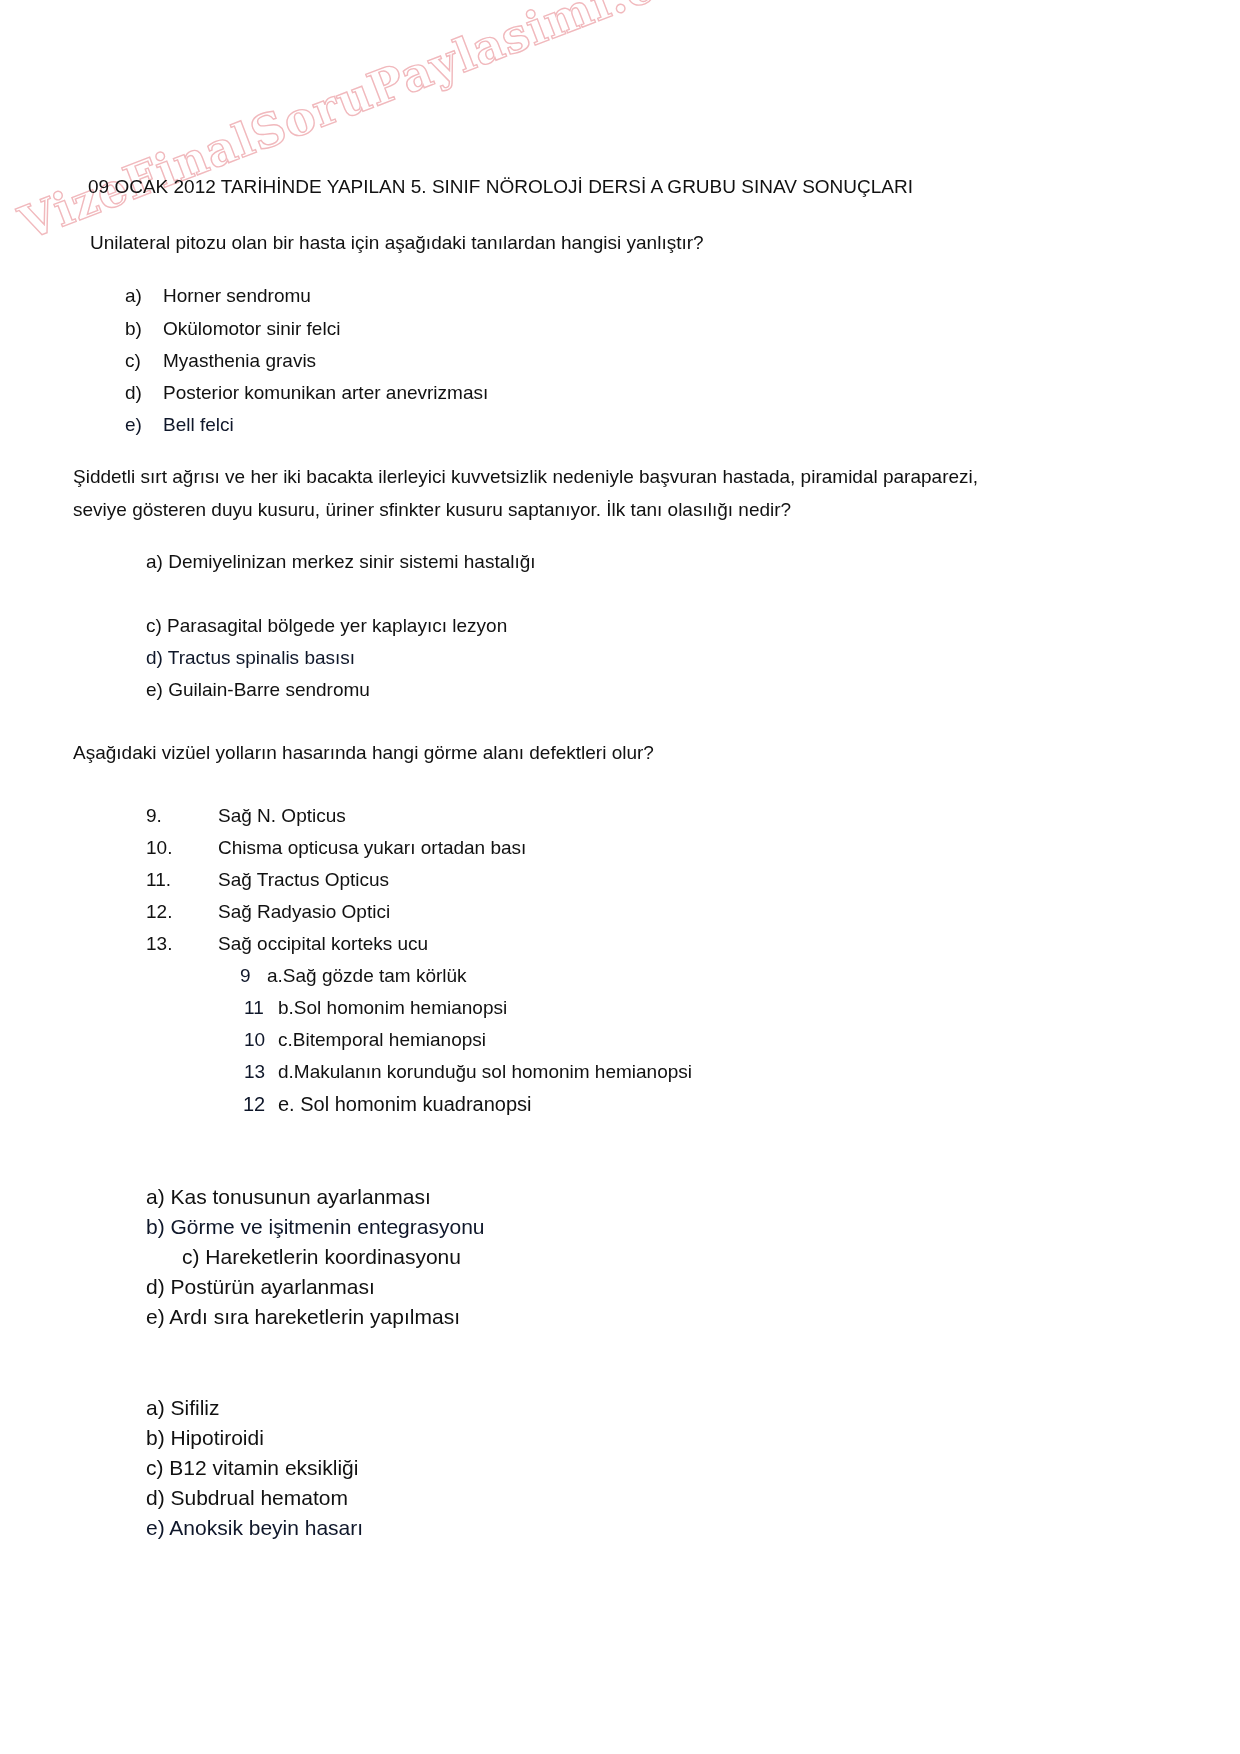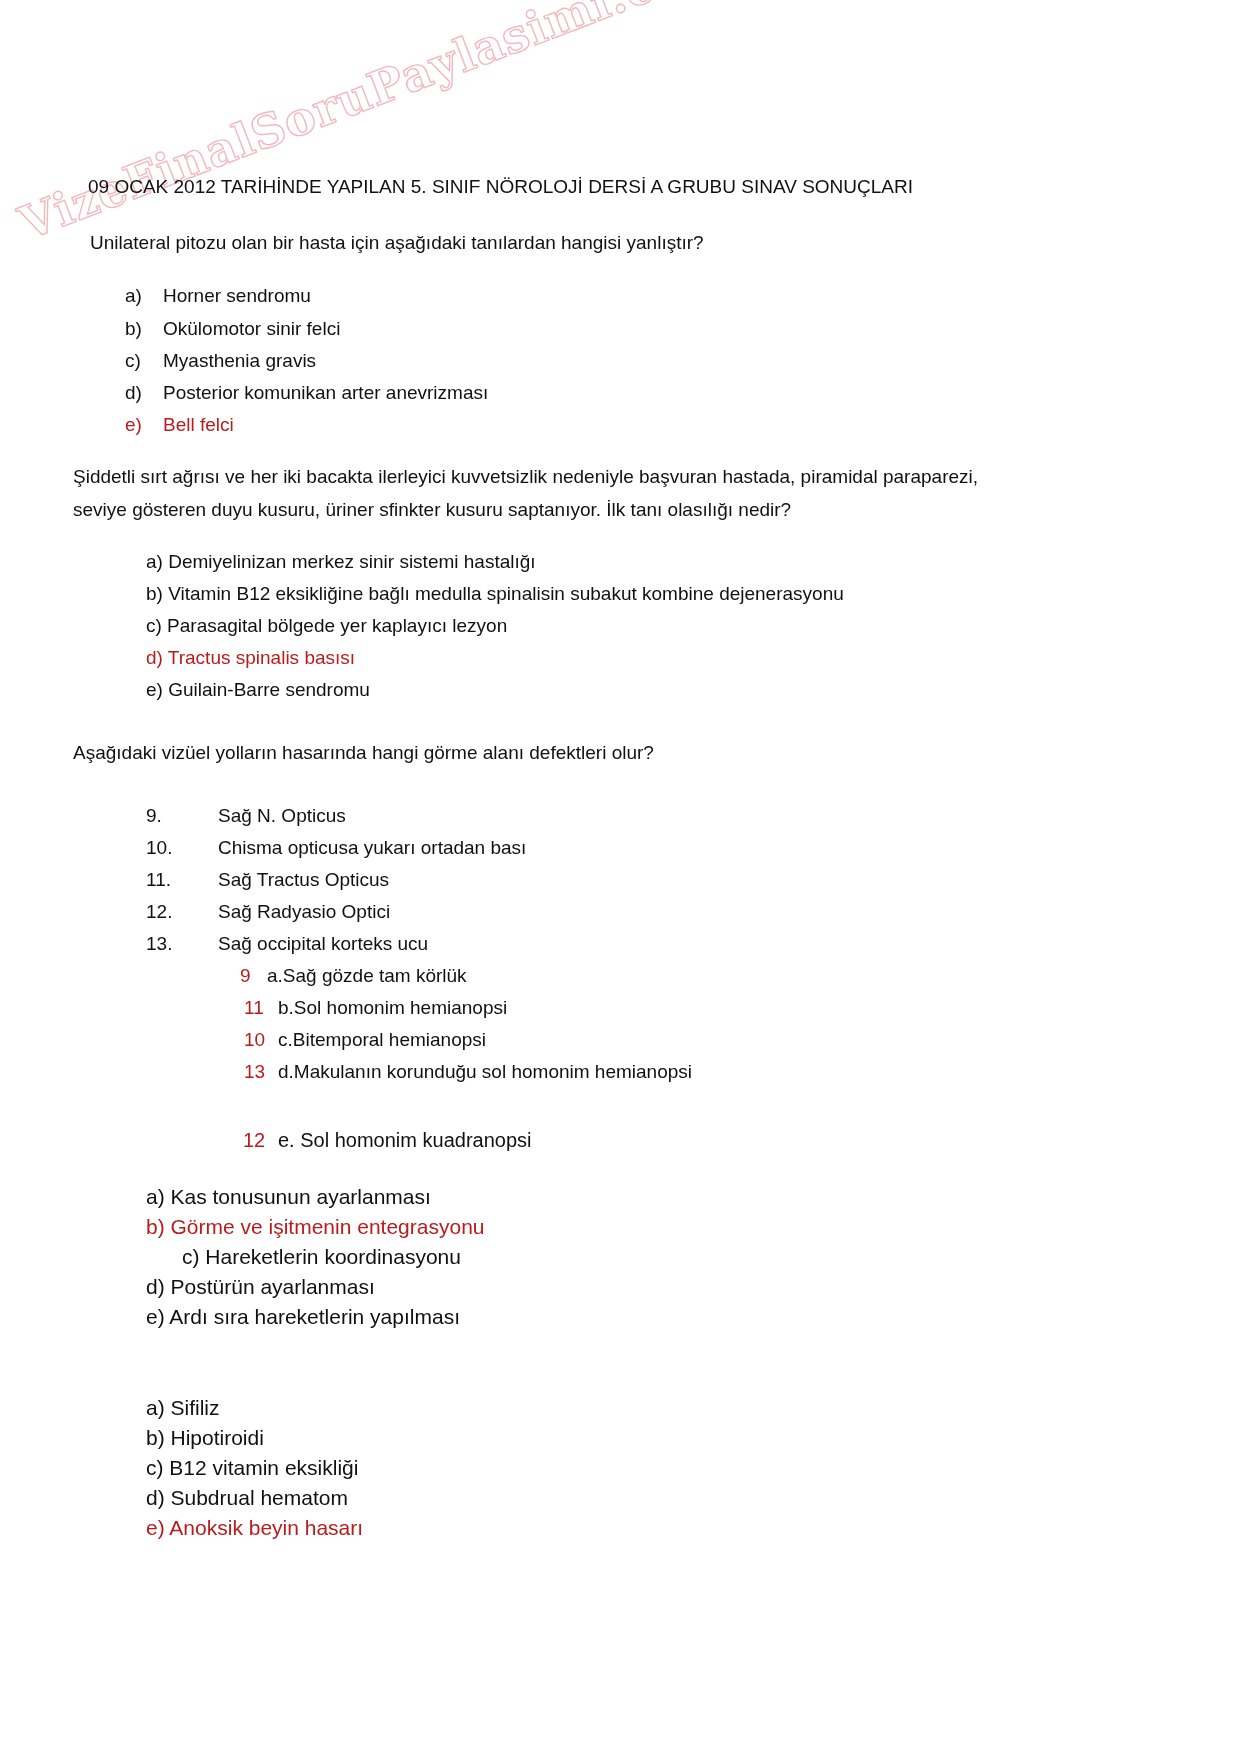--- a/index.html
+++ b/index.html
@@ -7,21 +7,21 @@
          font-family: "Liberation Sans", sans-serif; color: #111; }
   .page { position: absolute; left: 0; top: 0; width: 1240px; height: 1754px; background: #fff; }
   .abs { position: absolute; white-space: nowrap; }
   .watermark { position: absolute; left: 0; top: 60px; transform-origin: left top;
                transform: rotate(-21deg); font-family: "DejaVu Serif", serif; font-weight: bold;
                font-size: 46px; color: transparent; -webkit-text-stroke: 1.4px #f1b9bd;
                letter-spacing: 1px; white-space: nowrap; left: 12px; top: 200px; }
   .t19 { font-size: 19px; }
   .t20 { font-size: 20px; }
   .t21 { font-size: 21px; }
-  .red { color: #b91c1c; }
+  .red { color: #0f172a; }
   .lbl { display: inline-block; width: 38px; }
   .num { display: inline-block; width: 72px; }
 </style>
 </head>
 <body>
 
 <div class="page">
 
   <div class="watermark">VizeFinalSoruPaylasimi.com</div>
 
@@ -30,37 +30,36 @@
   <div class="abs t19" style="left:90px; top:232px;">Unilateral pitozu olan bir hasta için aşağıdaki tanılardan hangisi yanlıştır?</div>
   <div class="abs t19" style="left:125px; top:285px;"><span class="lbl">a)</span><span>Horner sendromu</span></div>
   <div class="abs t19" style="left:125px; top:318px;"><span class="lbl">b)</span><span>Okülomotor sinir felci</span></div>
   <div class="abs t19" style="left:125px; top:350px;"><span class="lbl">c)</span><span>Myasthenia gravis</span></div>
   <div class="abs t19" style="left:125px; top:382px;"><span class="lbl">d)</span><span>Posterior komunikan arter anevrizması</span></div>
   <div class="abs t19 red" style="left:125px; top:414px;"><span class="lbl">e)</span><span>Bell felci</span></div>
 
   <div class="abs t19" style="left:73px; top:466px;">Şiddetli sırt ağrısı ve her iki bacakta ilerleyici kuvvetsizlik nedeniyle başvuran hastada, piramidal paraparezi,</div>
   <div class="abs t19" style="left:73px; top:499px;">seviye gösteren duyu kusuru, üriner sfinkter kusuru saptanıyor. İlk tanı olasılığı nedir?</div>
   <div class="abs t19" style="left:146px; top:551px;">a) Demiyelinizan merkez sinir sistemi hastalığı</div>
-  <div class="abs t19" style="left:146px; top:583px;">b) Vitamin B12 eksikliğine bağlı medulla spinalisin subakut kombine dejenerasyonu</div>
   <div class="abs t19" style="left:146px; top:615px;">c) Parasagital bölgede yer kaplayıcı lezyon</div>
   <div class="abs t19 red" style="left:146px; top:647px;">d) Tractus spinalis basısı</div>
   <div class="abs t19" style="left:146px; top:679px;">e) Guilain-Barre sendromu</div>
 
   <div class="abs t19" style="left:73px; top:742px;">Aşağıdaki vizüel yolların hasarında hangi görme alanı defektleri olur?</div>
   <div class="abs t19" style="left:146px; top:805px;"><span class="num">9.</span><span>Sağ N. Opticus</span></div>
   <div class="abs t19" style="left:146px; top:837px;"><span class="num">10.</span><span>Chisma opticusa yukarı ortadan bası</span></div>
   <div class="abs t19" style="left:146px; top:869px;"><span class="num">11.</span><span>Sağ Tractus Opticus</span></div>
   <div class="abs t19" style="left:146px; top:901px;"><span class="num">12.</span><span>Sağ Radyasio Optici</span></div>
   <div class="abs t19" style="left:146px; top:933px;"><span class="num">13.</span><span>Sağ occipital korteks ucu</span></div>
 
   <div class="abs t19" style="left:240px; top:965px;"><span class="red" style="display:inline-block;width:27px;">9</span><span>a.Sağ gözde tam körlük</span></div>
   <div class="abs t19" style="left:244px; top:997px;"><span class="red" style="display:inline-block;width:34px;">11</span><span>b.Sol homonim hemianopsi</span></div>
   <div class="abs t19" style="left:244px; top:1029px;"><span class="red" style="display:inline-block;width:34px;">10</span><span>c.Bitemporal hemianopsi</span></div>
   <div class="abs t19" style="left:244px; top:1061px;"><span class="red" style="display:inline-block;width:34px;">13</span><span>d.Makulanın korunduğu sol homonim hemianopsi</span></div>
-  <div class="abs t20" style="left:243px; top:1093px;margin-top:36px;"><span class="red" style="display:inline-block;width:35px;">12</span><span>e. Sol homonim kuadranopsi</span></div>
+  <div class="abs t20" style="left:243px; top:1093px;"><span class="red" style="display:inline-block;width:35px;">12</span><span>e. Sol homonim kuadranopsi</span></div>
 
   <div class="abs t21" style="left:146px; top:1185px;">a) Kas tonusunun ayarlanması</div>
   <div class="abs t21 red" style="left:146px; top:1215px;">b) Görme ve işitmenin entegrasyonu</div>
   <div class="abs t21" style="left:146px; top:1245px;margin-left:36px;">c) Hareketlerin koordinasyonu</div>
   <div class="abs t21" style="left:146px; top:1275px;">d) Postürün ayarlanması</div>
   <div class="abs t21" style="left:146px; top:1305px;">e) Ardı sıra hareketlerin yapılması</div>
 
   <div class="abs t21" style="left:146px; top:1396px;">a) Sifiliz</div>
   <div class="abs t21" style="left:146px; top:1426px;">b) Hipotiroidi</div>
   <div class="abs t21" style="left:146px; top:1456px;">c) B12 vitamin eksikliği</div>

